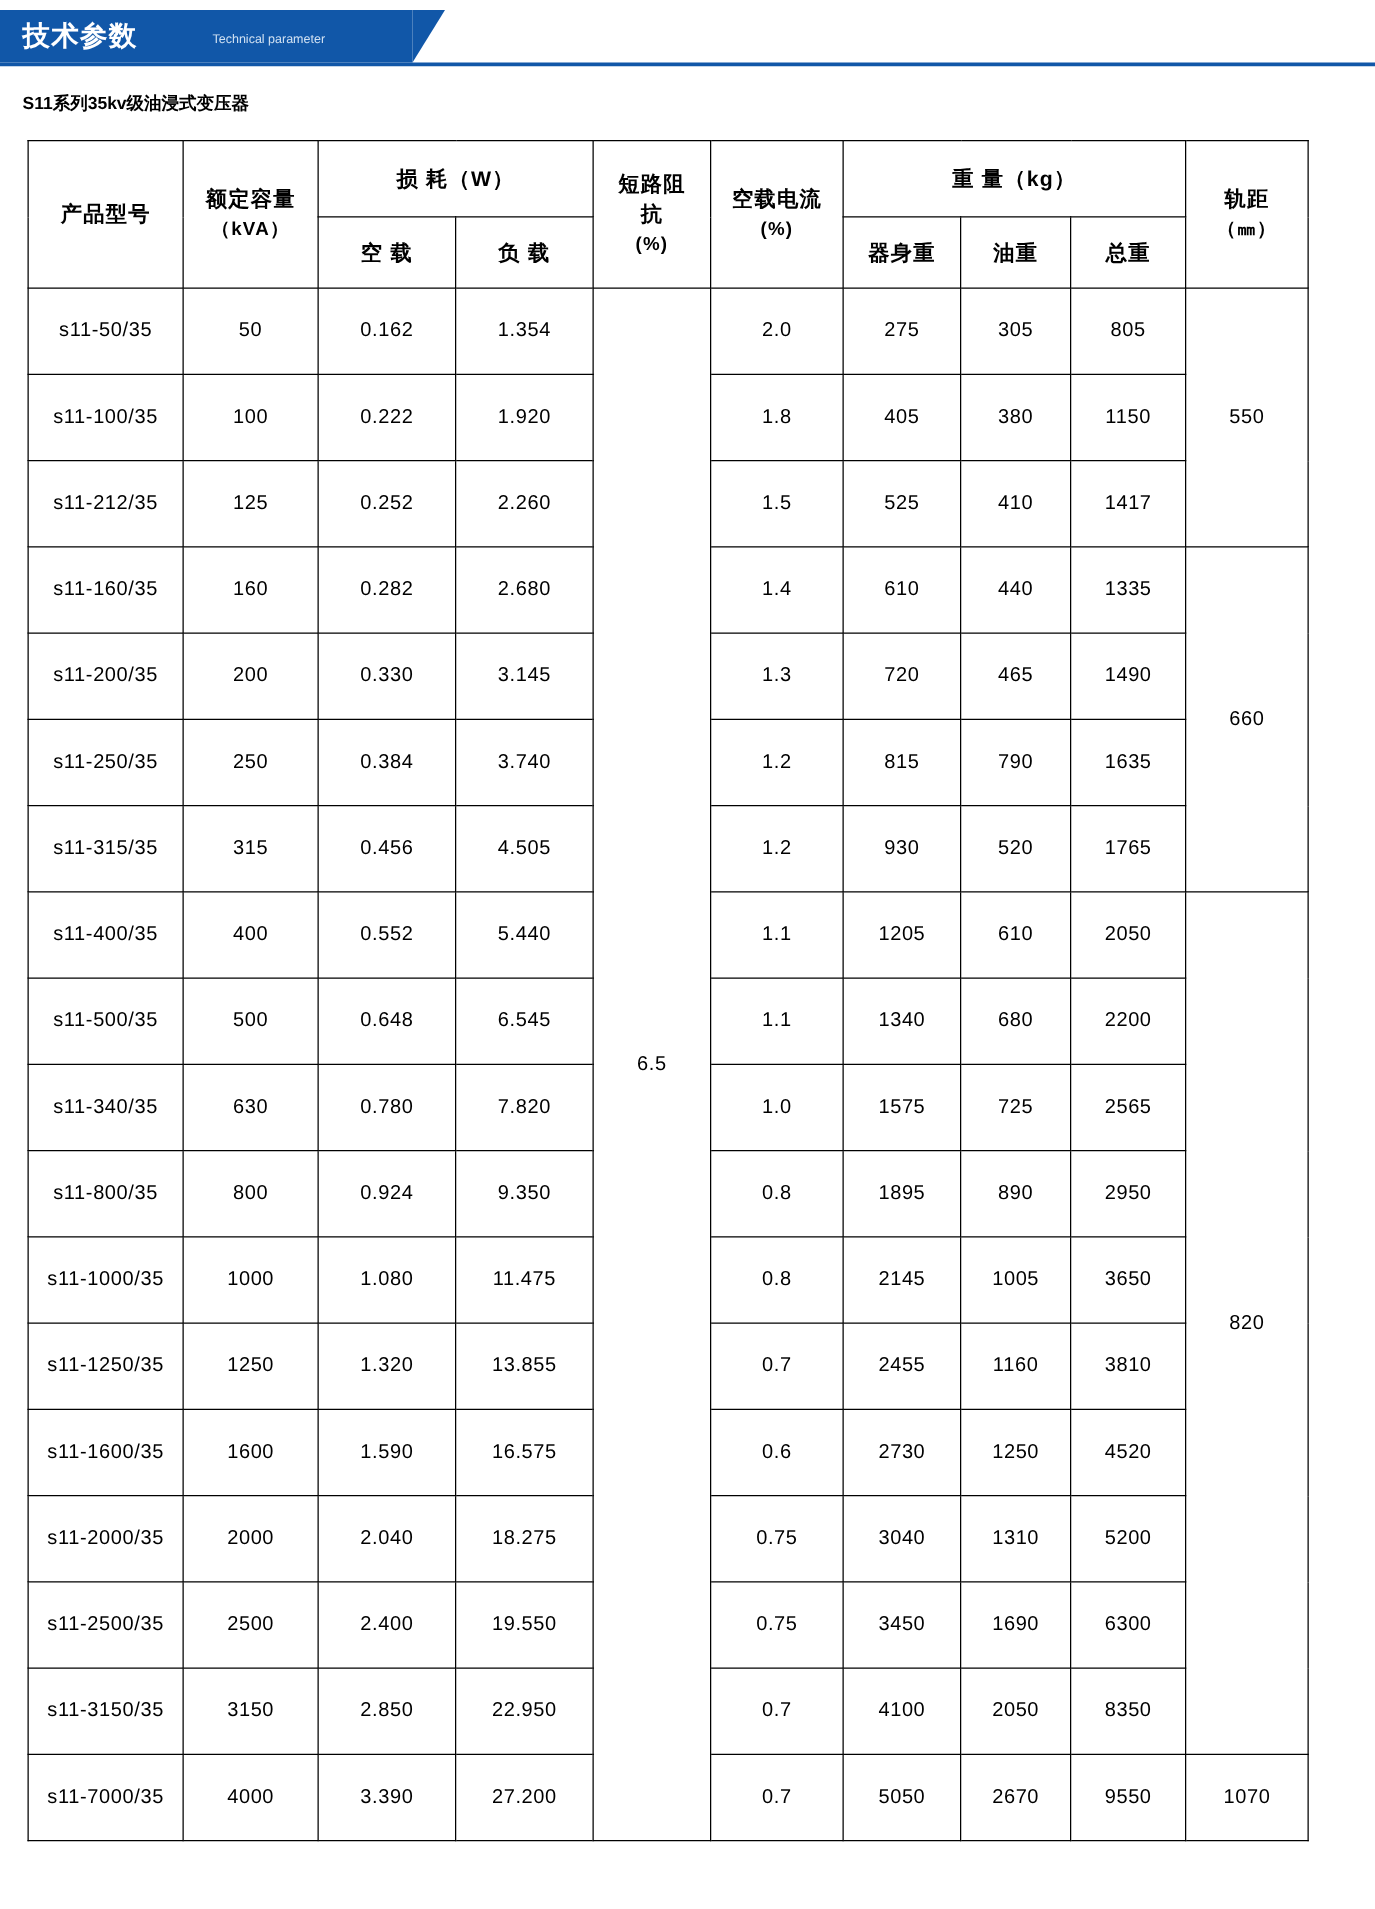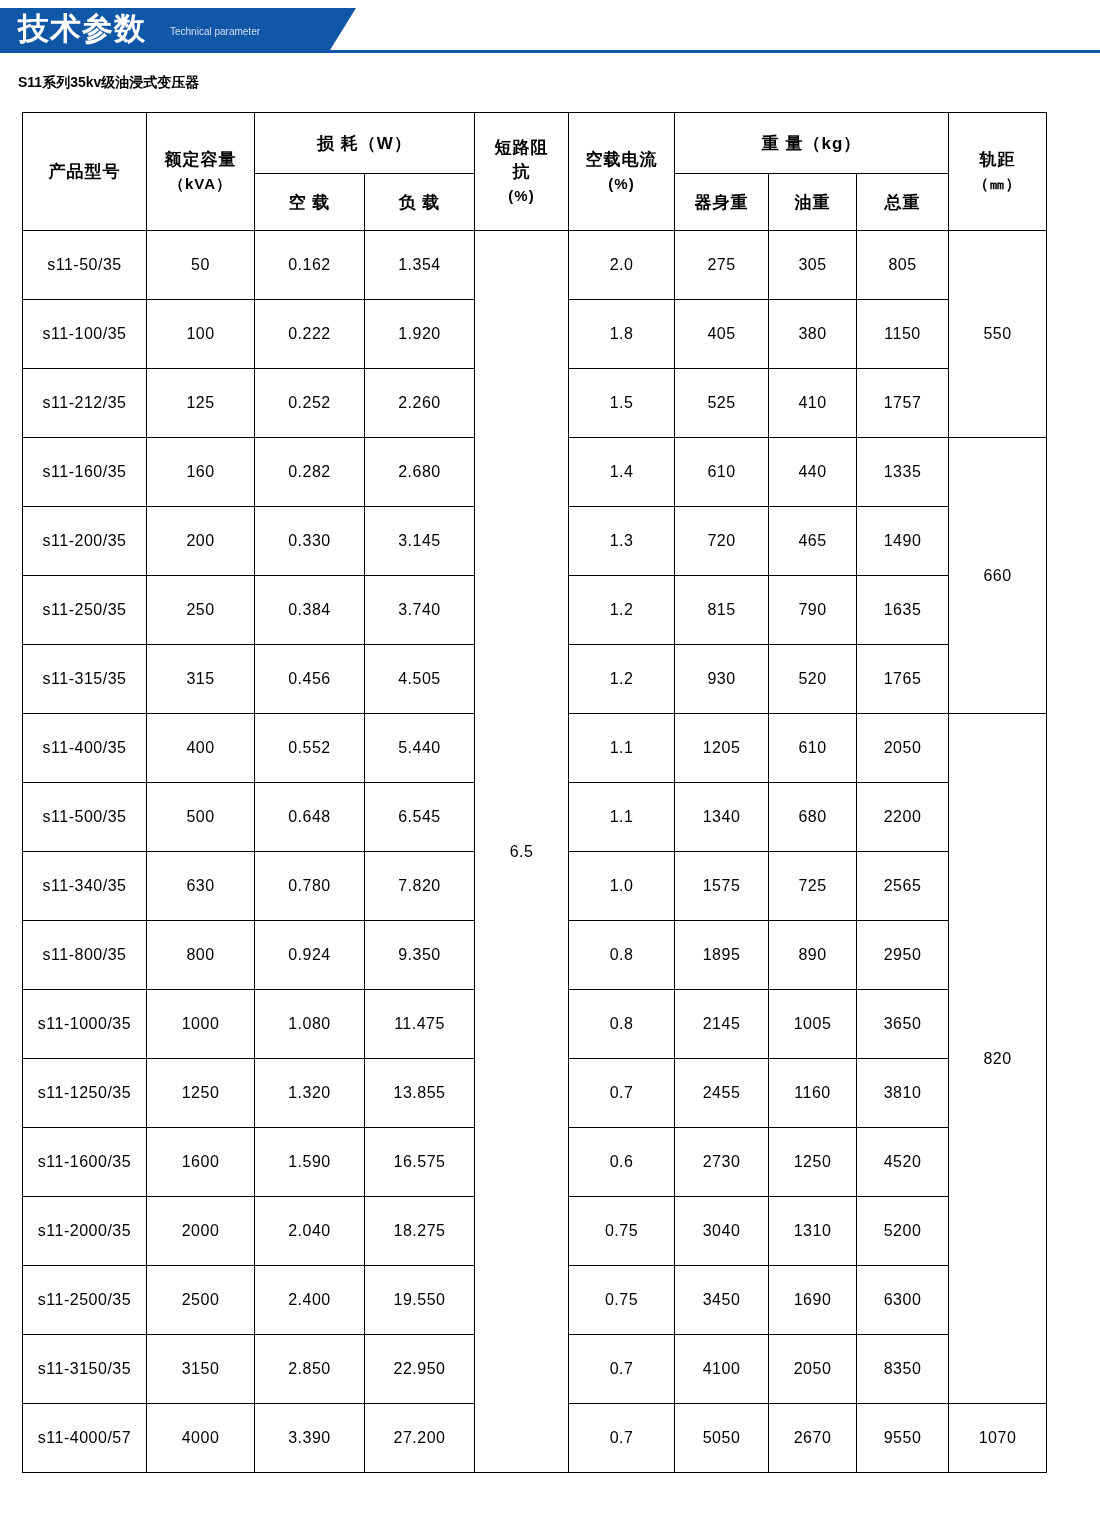--- a/index.html
+++ b/index.html
@@ -46,21 +46,21 @@
     left: 0;
     top: 50px;
     width: 1100px;
     height: 3px;
     background: #1157a8;
   }
   .banner-cn {
     position: absolute;
     left: 18px;
     top: 12px;
-    font-size: 31px;
+    font-size: 22px;
     font-weight: bold;
     color: #ffffff;
     letter-spacing: 1px;
     line-height: 34px;
     font-family: "Liberation Sans", sans-serif;
   }
   .banner-en {
     position: absolute;
     left: 170px;
     top: 22px;
@@ -213,21 +213,21 @@
           <td>1150</td>
         </tr>
         <tr class="row">
           <td class="cell-model">s11-212/35</td>
           <td>125</td>
           <td>0.252</td>
           <td>2.260</td>
           <td>1.5</td>
           <td>525</td>
           <td>410</td>
-          <td>1757</td>
+          <td>1417</td>
         </tr>
         <tr class="row">
           <td class="cell-model">s11-160/35</td>
           <td>160</td>
           <td>0.282</td>
           <td>2.680</td>
           <td>1.4</td>
           <td>610</td>
           <td>440</td>
           <td>1335</td>
@@ -358,21 +358,21 @@
           <td class="cell-model">s11-3150/35</td>
           <td>3150</td>
           <td>2.850</td>
           <td>22.950</td>
           <td>0.7</td>
           <td>4100</td>
           <td>2050</td>
           <td>8350</td>
         </tr>
         <tr class="row">
-          <td class="cell-model">s11-4000/57</td>
+          <td class="cell-model">s11-7000/35</td>
           <td>4000</td>
           <td>3.390</td>
           <td>27.200</td>
           <td>0.7</td>
           <td>5050</td>
           <td>2670</td>
           <td>9550</td>
           <td rowspan="1">1070</td>
         </tr>
       </tbody>

